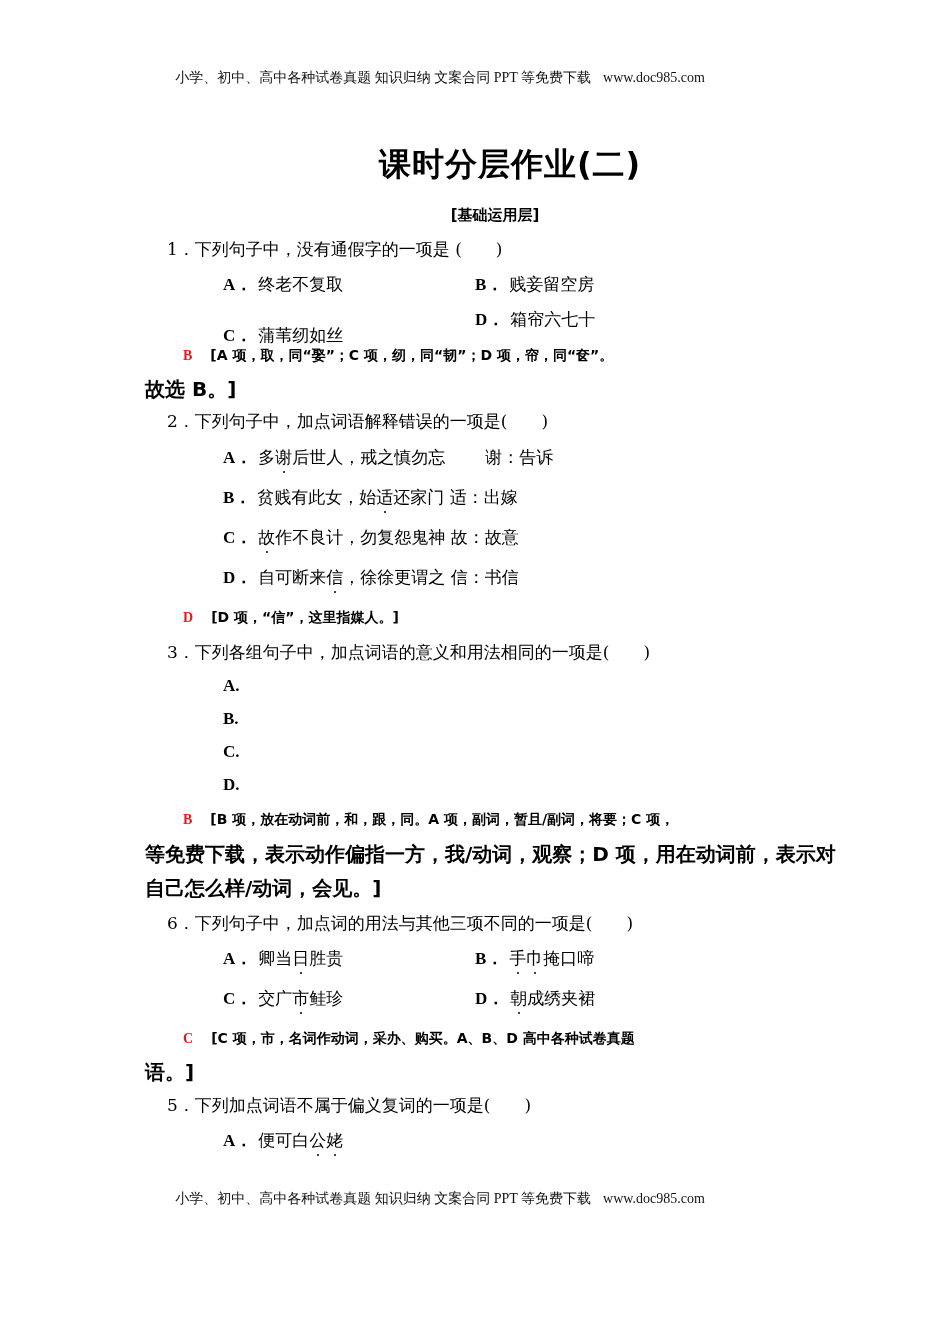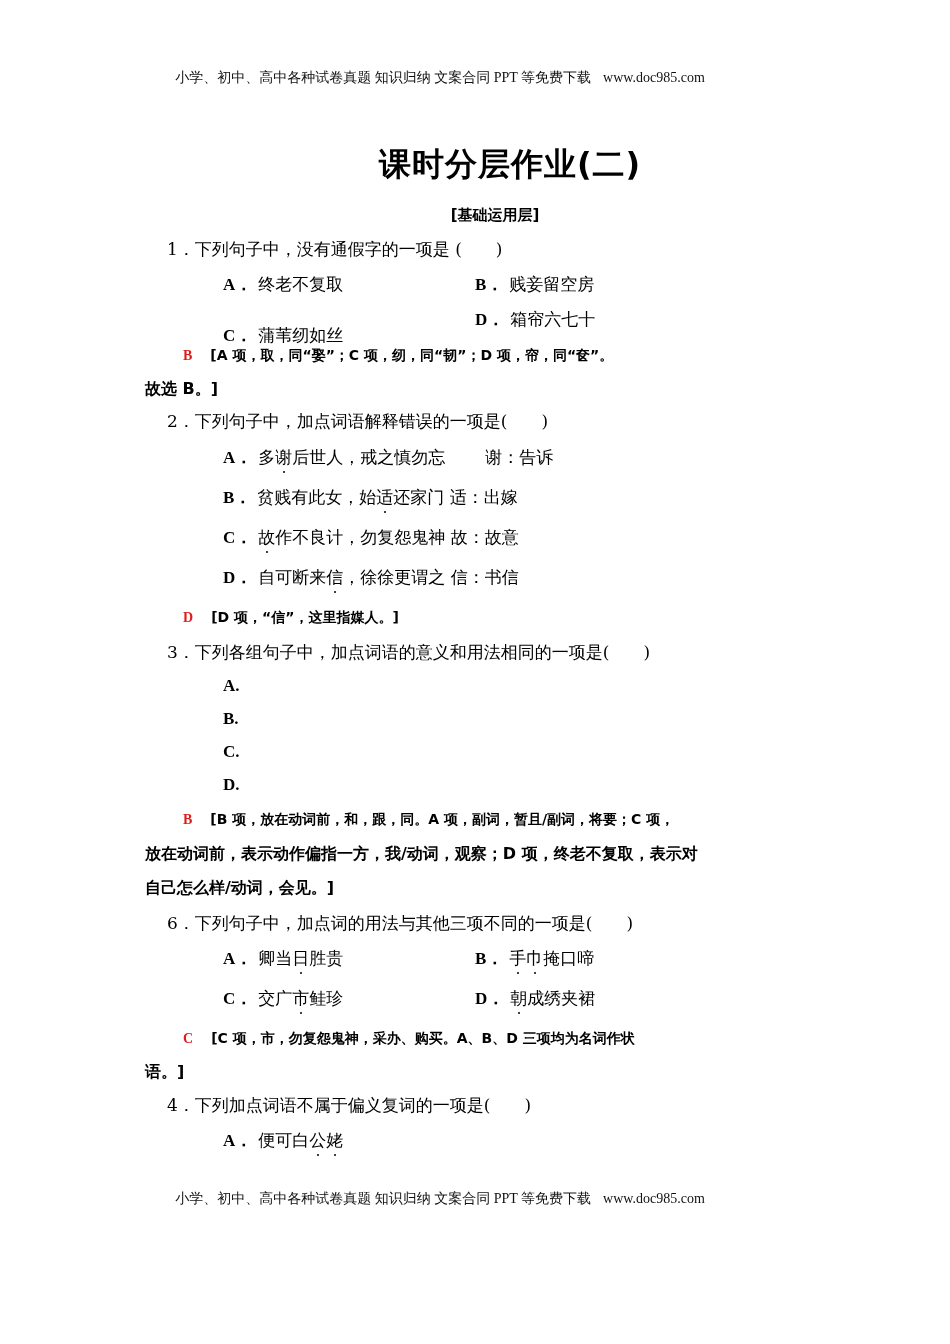--- a/index.html
+++ b/index.html
@@ -28,21 +28,21 @@
   }
   .line {
     position: absolute; font-size: 17px; white-space: nowrap; line-height: 22px;
   }
   .q { left: 167px; }
   .opt { left: 183px; margin-left: 40px; }
   .opt2 { left: 475px; }
   .lbl { font-family: "Liberation Serif", serif; font-weight: bold; margin-right: 6px; }
   .ans { left: 183px; font-family: "DejaVu Sans", "Liberation Sans", sans-serif; font-weight: bold; font-size: 14px; }
   .ans .key { color: #e01b1b; font-family: "Liberation Serif", serif; font-weight: bold; margin-right: 18px; }
-  .cont { left: 145px; font-family: "DejaVu Sans", "Liberation Sans", sans-serif; font-weight: bold; font-size: 16px; }
+  .cont { left: 145px; font-family: "DejaVu Sans", "Liberation Sans", sans-serif; font-weight: bold; font-size: 20px; }
   .dot { position: relative; }
   .dot::after {
     content: ""; position: absolute; left: 50%; bottom: -6px; width: 2px; height: 2px;
     background: #000; border-radius: 50%; transform: translateX(-50%);
   }
   .gap { display: inline-block; width: 40px; }
 </style>
 </head>
 <body>
 
@@ -67,29 +67,29 @@
 <div class="line opt" style="top:526px"><span class="lbl">C．</span><span class="dot">故</span><span>作不良计，勿复怨鬼神</span>&nbsp;<span>故：故意</span></div>
 <div class="line opt" style="top:566px"><span class="lbl">D．</span><span>自可断来</span><span class="dot">信</span><span>，徐徐更谓之</span>&nbsp;<span>信：书信</span></div>
 <div class="line ans" style="top:606px"><span class="key">D</span><span>[D 项，“信”，这里指媒人。]</span></div>
 
 <div class="line q" style="top:641px">3．下列各组句子中，加点词语的意义和用法相同的一项是(　　)</div>
 <div class="line opt lbl" style="top:675px">A.</div>
 <div class="line opt lbl" style="top:708px">B.</div>
 <div class="line opt lbl" style="top:741px">C.</div>
 <div class="line opt lbl" style="top:774px">D.</div>
 <div class="line ans" style="top:808px"><span class="key">B</span><span>[B 项，放在动词前，和，跟，同。A 项，副词，暂且/副词，将要；C 项，</span></div>
-<div class="line cont" style="top:843px">放在动词前，表示动作偏指一方，我/动词，观察；D 项，终老不复取，表示对</div>
+<div class="line cont" style="top:843px">等免费下载，表示动作偏指一方，我/动词，观察；D 项，用在动词前，表示对</div>
 <div class="line cont" style="top:877px">自己怎么样/动词，会见。]</div>
 
 <div class="line q" style="top:912px">6．下列句子中，加点词的用法与其他三项不同的一项是(　　)</div>
 <div class="line opt" style="top:947px"><span class="lbl">A．</span><span>卿当</span><span class="dot">日</span><span>胜贵</span></div>
 <div class="line opt2" style="top:947px"><span class="lbl">B．</span><span class="dot">手</span><span class="dot">巾</span><span>掩口啼</span></div>
 <div class="line opt" style="top:987px"><span class="lbl">C．</span><span>交广</span><span class="dot">市</span><span>鲑珍</span></div>
 <div class="line opt2" style="top:987px"><span class="lbl">D．</span><span class="dot">朝</span><span>成绣夹裙</span></div>
-<div class="line ans" style="top:1027px"><span class="key">C</span><span>[C 项，市，勿复怨鬼神，采办、购买。A、B、D 三项均为名词作状</span></div>
+<div class="line ans" style="top:1027px"><span class="key">C</span><span>[C 项，市，名词作动词，采办、购买。A、B、D 高中各种试卷真题</span></div>
 <div class="line cont" style="top:1061px">语。]</div>
 
-<div class="line q" style="top:1094px">4．下列加点词语不属于偏义复词的一项是(　　)</div>
+<div class="line q" style="top:1094px">5．下列加点词语不属于偏义复词的一项是(　　)</div>
 <div class="line opt" style="top:1129px"><span class="lbl">A．</span><span>便可白</span><span class="dot">公</span><span class="dot">姥</span></div>
 
 <div class="ftr">
   <span>小学、初中、高中各种试卷真题 知识归纳 文案合同 PPT 等免费下载</span><span class="url">www.doc985.com</span>
 </div>
 
 </body></html>

